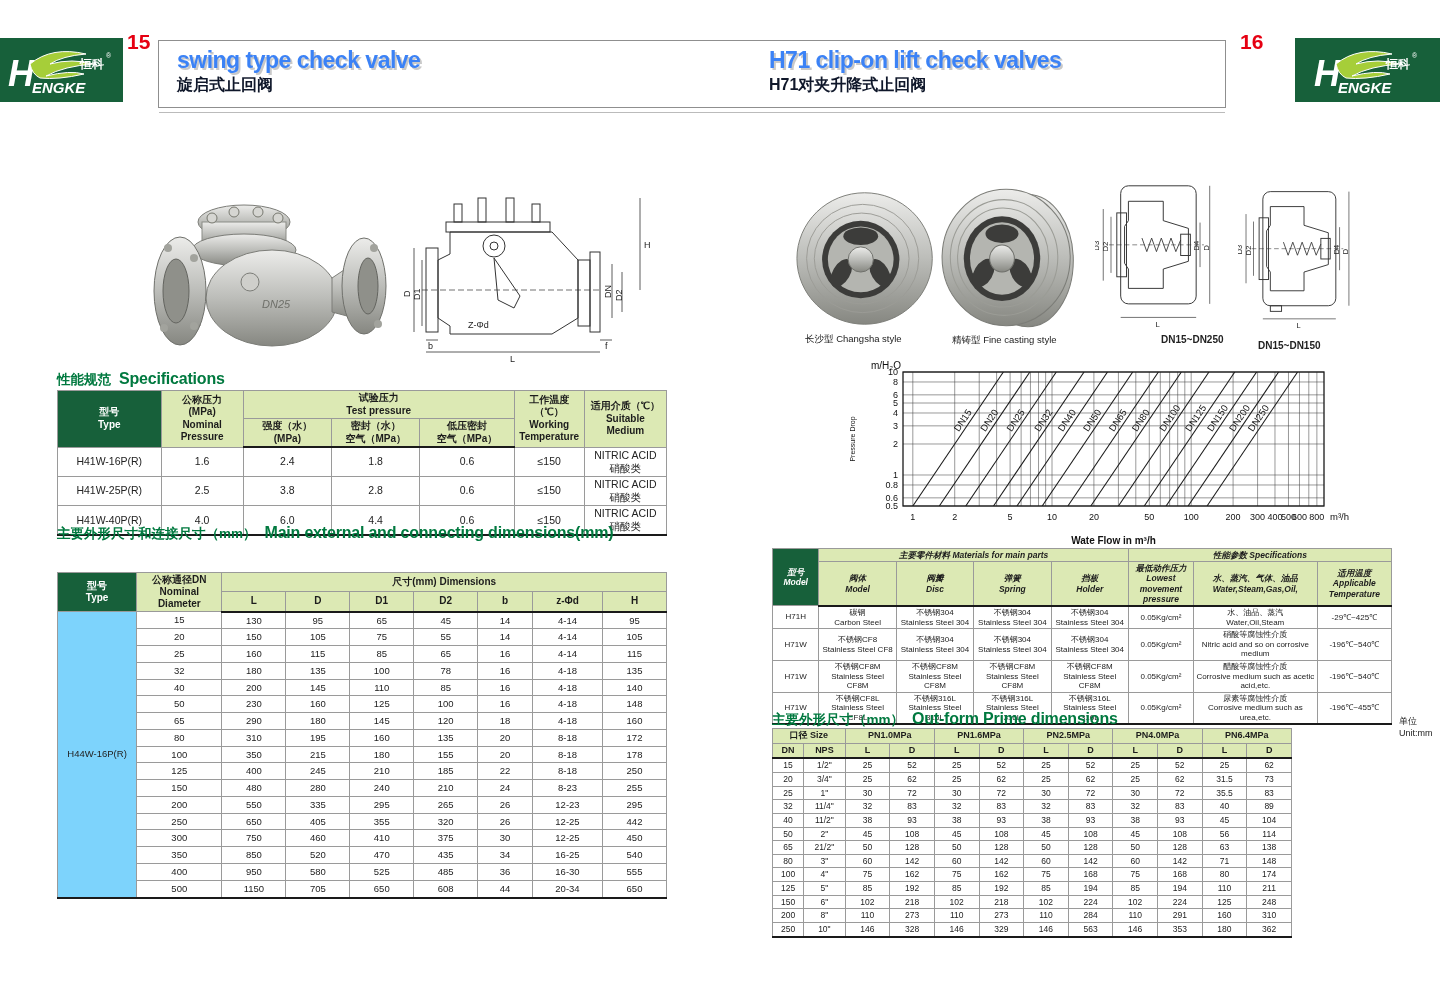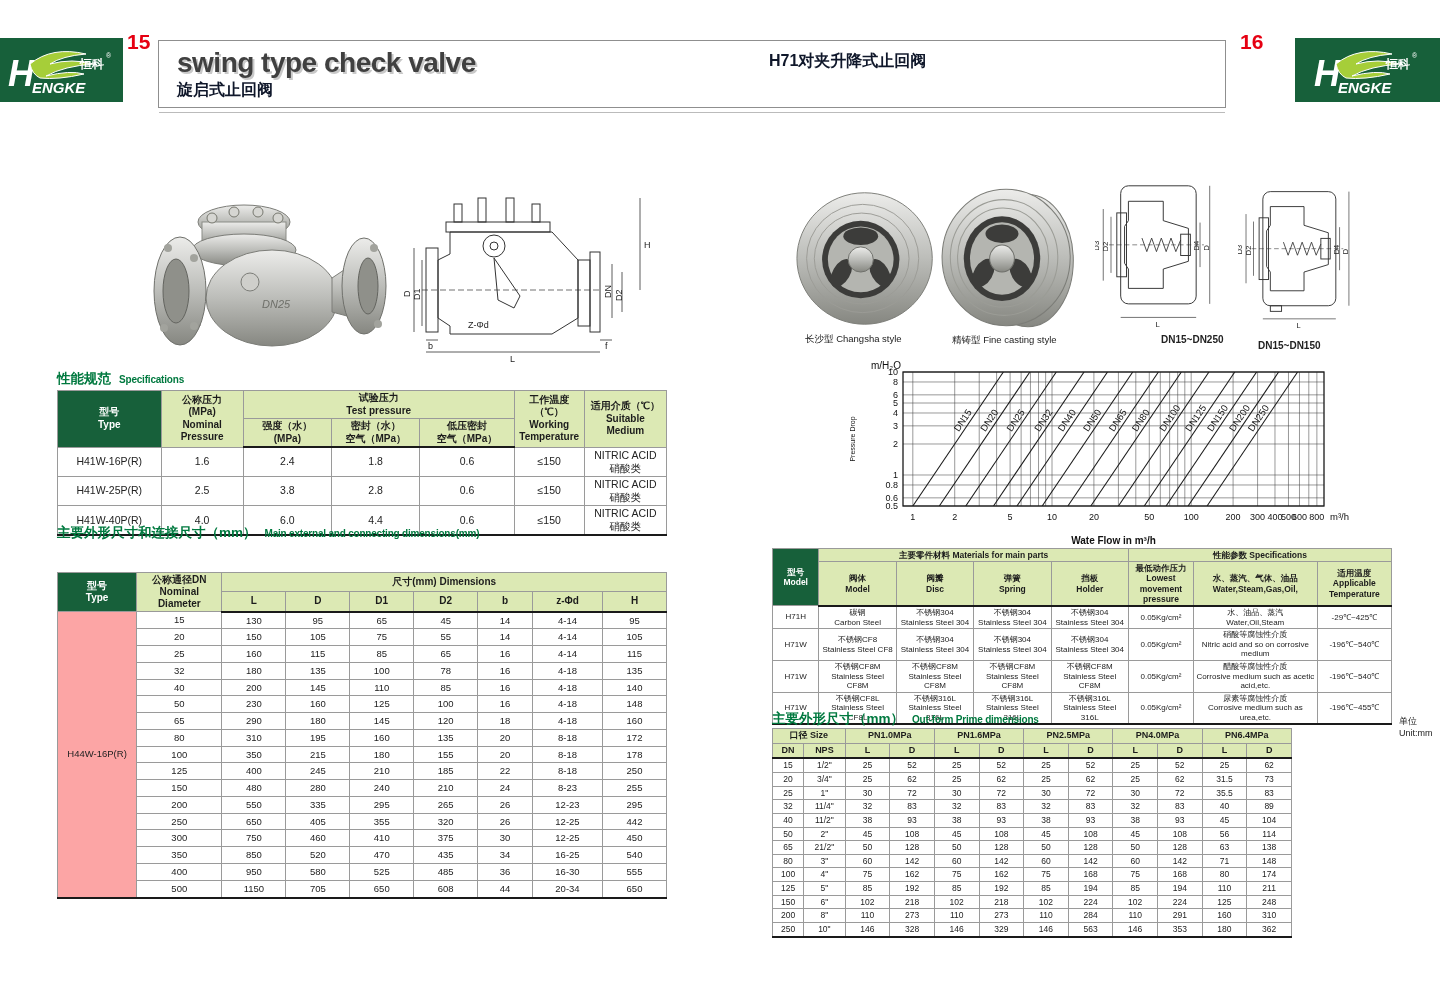--- a/index.html
+++ b/index.html
@@ -4,42 +4,42 @@
 <style>
   html,body{margin:0;padding:0;background:#fff;}
   #page{position:relative;width:1440px;height:984px;background:#fff;overflow:hidden;
         font-family:"Liberation Sans",sans-serif;color:#222;}
   .abs{position:absolute;}
   
   .logo-box{background:#17603a;}
   .page-num{color:#e60012;font-weight:bold;font-size:21px;}
   .title-box{border:1px solid #8f8f8f;background:#fff;}
   .title-box:after{content:"";position:absolute;left:0;right:0;bottom:-6px;border-bottom:1px solid #bbb;}
-  .title-en{color:#404040;font-weight:bold;font-size:28px;letter-spacing:-0.5px;
+  .title-en{color:#3b82f6;font-weight:bold;font-size:23px;letter-spacing:-0.5px;
             text-shadow:2px 2px 0 #c9c9c9;line-height:1.05;}
   .title-zh{color:#0f172a;font-weight:bold;font-size:16px;margin-top:3px;}
   
   .sec-title{color:#00793f;font-weight:bold;font-size:13.5px;}
-  .sec-title .en{margin-left:8px;font-size:10px;letter-spacing:-0.2px;}
+  .sec-title .en{margin-left:8px;font-size:16px;letter-spacing:-0.2px;}
   .unit-note{font-size:9px;color:#222;}
   
   table.tbl{border-collapse:collapse;table-layout:fixed;width:100%;background:#fff;}
   table.tbl th,table.tbl td{border:1px solid #9a9a9a;text-align:center;vertical-align:middle;
       white-space:pre-line;padding:1px 2px;}
   table.tbl th{background:#dce9b4;font-weight:bold;color:#1c1c1c;}
   table.tbl th.dk{background:#17603a;color:#fff;font-weight:bold;}
   table.tbl{border-top:1px solid #555;border-bottom:2px solid #1a1a1a;}
   table.tbl thead tr:last-child th{border-bottom:2px solid #1a1a1a;}
-  td.span-type{font-size:9.5px;background:#fca5a5;}
+  td.span-type{font-size:9.5px;background:#7dd3fc;}
   
   .specs th{font-size:10px;line-height:1.25;}
   .specs td{font-size:10.5px;padding:3px 2px;line-height:1.25;}
   .dims th{font-size:10px;line-height:1.2;}
   .dims td{font-size:9.5px;padding:1.5px 2px;line-height:1.45;}
-  .mats th{font-size:8.5px;line-height:1.2;}
+  .mats th{font-size:8.5px;line-height:1.2;font-style:italic;}
   .mats td{font-size:8px;padding:1px;line-height:1.2;}
   .outform th{font-size:9px;line-height:1.3;}
   .outform td{font-size:8.5px;padding:0.5px 2px;line-height:1.25;}
   .caption{font-size:9.5px;color:#222;}
   .drawing-caption{font-size:10px;color:#222;font-weight:bold;}
 </style>
 </head>
 <body>
 
 <div id="page">
@@ -54,20 +54,21 @@
     </svg>
   </div>
   <div class="abs page-num" style="left:127px;top:30px;">15</div>
 
   <div class="abs title-box" style="left:158px;top:40px;width:1066px;height:66px;">
     <div class="abs" style="left:18px;top:7px;">
       <div class="title-en">swing type check valve</div>
       <div class="title-zh">旋启式止回阀</div>
     </div>
     <div class="abs" style="left:610px;top:7px;">
+      <div class="title-en">H71 clip-on lift check valves</div>
       <div class="title-zh">H71对夹升降式止回阀</div>
     </div>
   </div>
 
   <div class="abs page-num" style="left:1240px;top:30px;">16</div>
   <div class="abs logo-box" style="left:1295px;top:38px;width:145px;height:64px;">
     <svg width="145" height="64" viewBox="0 0 123 64">
       <text x="8" y="48" font-size="36" font-weight="bold" font-style="italic" fill="#fff">H</text>
       <path d="M30,26 Q52,8 86,16 Q62,18 50,26 Q72,20 94,26 Q64,28 46,38 Q70,32 84,36 Q58,42 40,40 Q32,36 30,26 Z" fill="#a6ce39" stroke="#fff" stroke-width="1"></path>
       <text x="80" y="30" font-size="12" font-weight="bold" fill="#fff">恒科</text>

